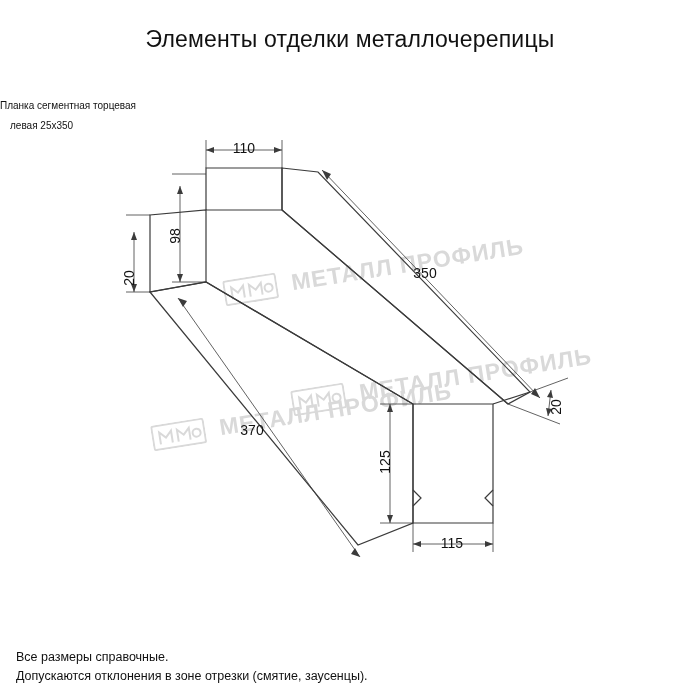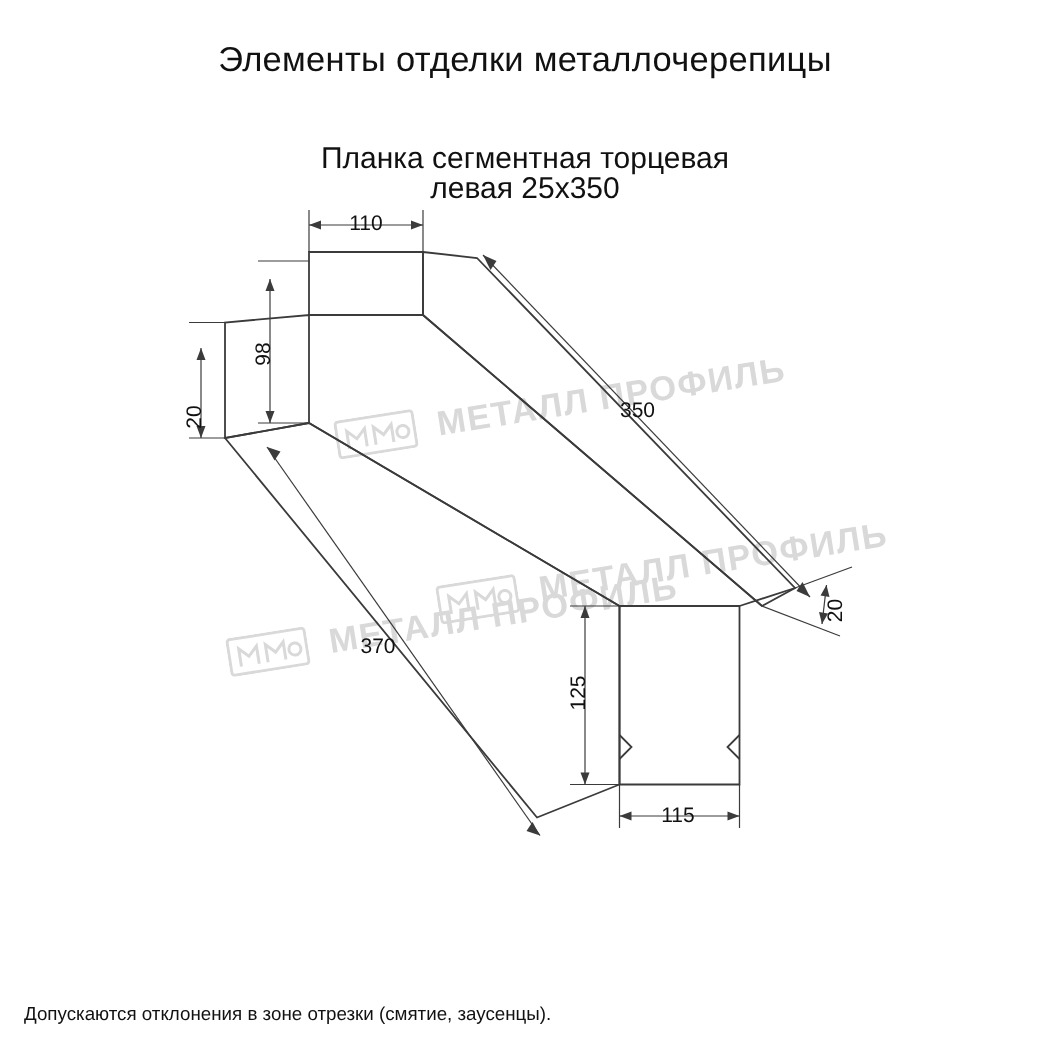--- a/index.html
+++ b/index.html
@@ -28,27 +28,28 @@
     font-size: 23px;
     font-weight: normal;
     letter-spacing: 0.2px;
     color: #111111;
   }
   .subtitle {
     position: absolute;
     top: 96px;
     left: 0;
     width: 700px;
-    text-align: center;
-    font-size: 20px;
+    text-align: left;
+    font-size: 10px;
     line-height: 20px;
     color: #111111;
   }
   .subtitle .line2 {
     display: block;
+    padding-left: 10px;
   }
   .drawing {
     position: absolute;
     top: 0;
     left: 0;
     width: 700px;
     height: 700px;
   }
   .footer {
     position: absolute;
@@ -212,16 +213,17 @@
     <text class="dimtext" x="561" y="407" text-anchor="middle" transform="rotate(-90 561 407)">20</text>
 
     <text class="dimtext" x="252" y="435" text-anchor="middle">370</text>
 
     <text class="dimtext" x="390" y="462" text-anchor="middle" transform="rotate(-90 390 462)">125</text>
 
     <text class="dimtext" x="452" y="548" text-anchor="middle">115</text>
   </svg>
 
   <div class="footer">
+    <div>Все размеры справочные.</div>
     <div>Допускаются отклонения в зоне отрезки (смятие, заусенцы).</div>
   </div>
 
 </div>
 
 </body></html>

